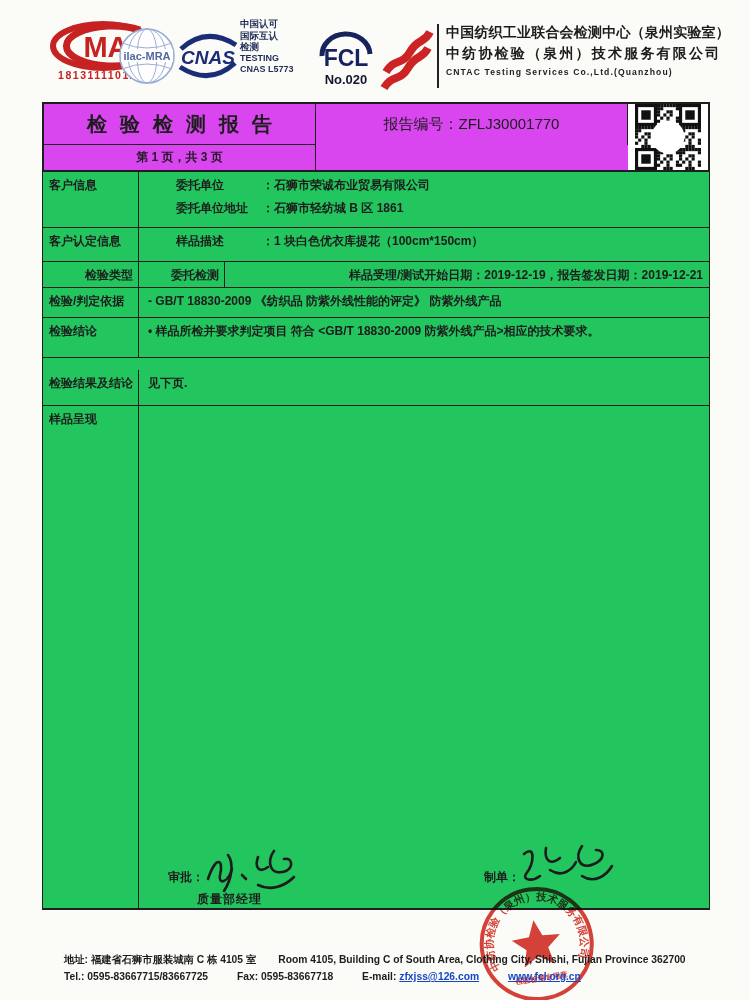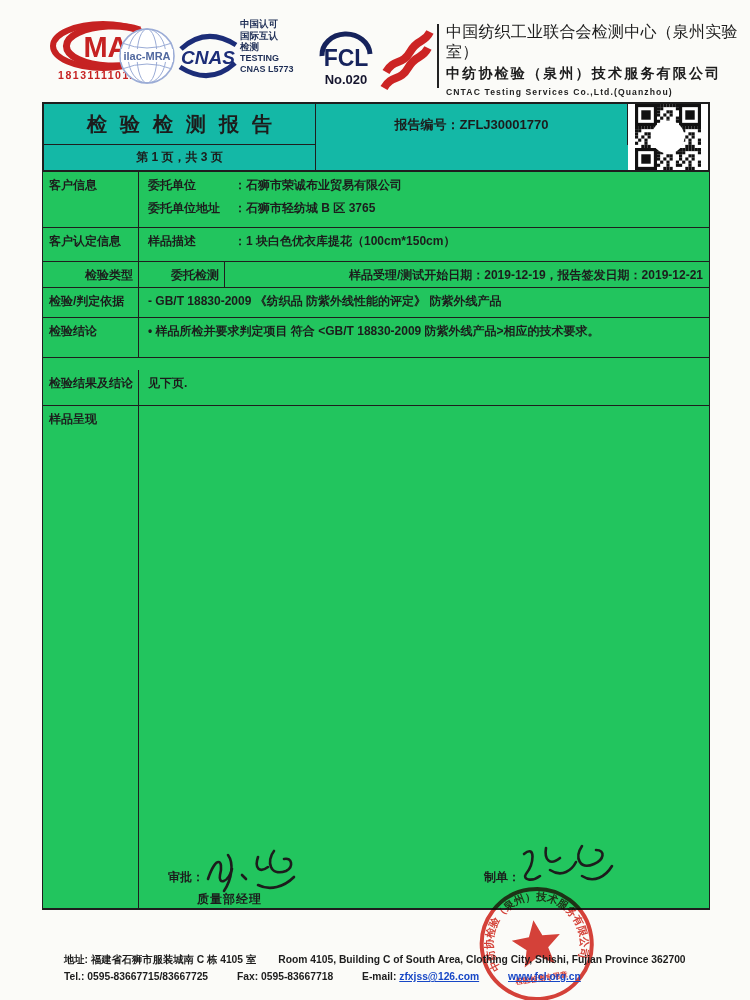--- a/index.html
+++ b/index.html
@@ -13,49 +13,49 @@
   
   .logo-cma{left:44px;top:20px;}
   .logo-ilac{left:118px;top:27px;}
   .logo-cnas{left:176px;top:30px;}
   .accred{left:240px;top:18px;color:#1d2d55;font-weight:700;font-size:9.5px;line-height:11.5px;}
   .accred .en{font-size:9px;}
   .logo-fcl{left:312px;top:26px;}
   .logo-stripes{left:380px;top:20px;}
   .hdr-divider{left:437px;top:24px;width:2px;height:64px;background:#222;}
   .company{left:446px;top:22px;width:300px;}
-  .company .cn1{font-size:16px;font-weight:400;letter-spacing:0.2px;line-height:20px;}
+  .company .cn1{font-size:14px;font-weight:700;letter-spacing:0.2px;line-height:20px;}
   .company .cn2{font-size:14px;font-weight:700;letter-spacing:2.2px;line-height:22px;}
   .company .en{font-size:8.6px;font-weight:700;letter-spacing:1.1px;line-height:16px;color:#222;}
   
   .title-table{
-    left:42px;top:102px;width:668px;height:70px;background:#14b8a6;
+    left:42px;top:102px;width:668px;height:70px;background:#d946ef;
     display:grid;grid-template-columns:272px 312px 1fr;grid-template-rows:41px 1fr;
     border:2px solid #1e1e1e;box-sizing:border-box;
   }
   .tt-cell{display:flex;align-items:center;justify-content:center;box-sizing:border-box;}
   .tt-title{border-right:1.5px solid #1e1e1e;border-bottom:1.5px solid #1e1e1e;
     font-size:20px;font-weight:700;letter-spacing:13px;text-indent:13px;}
   .tt-anti{border-right:1.5px solid #1e1e1e;border-bottom:1.5px solid #1e1e1e;
     flex-direction:column;font-size:12px;font-weight:700;line-height:16px;}
   .tt-qr{grid-row:1 / span 2;grid-column:3;display:flex;align-items:center;justify-content:center;background:#fff;}
-  .tt-repno{border-right:1.5px solid #1e1e1e;font-size:13px;font-weight:700;}
+  .tt-repno{border-right:1.5px solid #1e1e1e;font-size:15px;font-weight:400;}
   .tt-page{border-right:1.5px solid #1e1e1e;font-size:12px;font-weight:700;}
   
   .main-table{
     left:42px;top:172px;width:668px;height:738px;background:#22c55e;
     border-left:1.5px solid #1e1e1e;border-right:1.5px solid #1e1e1e;border-bottom:2px solid #1e1e1e;
     box-sizing:border-box;display:flex;flex-direction:column;
   }
   .mt-row{display:flex;border-bottom:1.2px solid #1e1e1e;box-sizing:border-box;}
   .mt-row:last-child{border-bottom:none;flex:1;}
   .mt-label{width:96px;min-width:96px;border-right:1.2px solid #1e1e1e;box-sizing:border-box;
     padding:5px 5px 0 6px;font-size:12px;font-weight:700;line-height:16px;}
   .mt-content{flex:1;padding:5px 8px 0 9px;font-size:12px;font-weight:700;line-height:16px;box-sizing:border-box;}
-  .kv{display:flex;margin-bottom:7px;}
+  .kv{display:flex;margin-bottom:7px;margin-left:28px;}
   .kv .k{width:86px;min-width:86px;}
   .sub-split{display:flex;padding:0;}
   .sub-cell1{width:86px;min-width:86px;border-right:1.2px solid #1e1e1e;padding:5px 5px 0 9px;box-sizing:border-box;}
   .sub-cell2{flex:1;padding:5px 6px 0 8px;}
   
   .lbl-approve{left:168px;top:869px;font-size:12px;font-weight:700;}
   .sig-approve{left:196px;top:845px;}
   .approver-title{left:197px;top:891px;font-size:12px;font-weight:700;letter-spacing:1px;}
   .lbl-prepare{left:484px;top:869px;font-size:12px;font-weight:700;}
   .sig-prepare{left:516px;top:840px;}
@@ -308,21 +308,21 @@
     <div class="mt-label">客户信息</div>
     <div class="mt-content">
       <div class="kv">
           <span class="k">委托单位</span>
           <span>：</span>
           <span>石狮市荣诚布业贸易有限公司</span>
         </div>
       <div class="kv">
           <span class="k">委托单位地址</span>
           <span>：</span>
-          <span>石狮市轻纺城 B 区 3765</span>
+          <span>石狮市轻纺城 B 区 1861</span>
         </div>
     </div>
   </div>
 
   <div class="mt-row" style="height:34px;">
     <div class="mt-label">客户认定信息</div>
     <div class="mt-content">
       <div class="kv">
           <span class="k">样品描述</span>
           <span>：</span>

